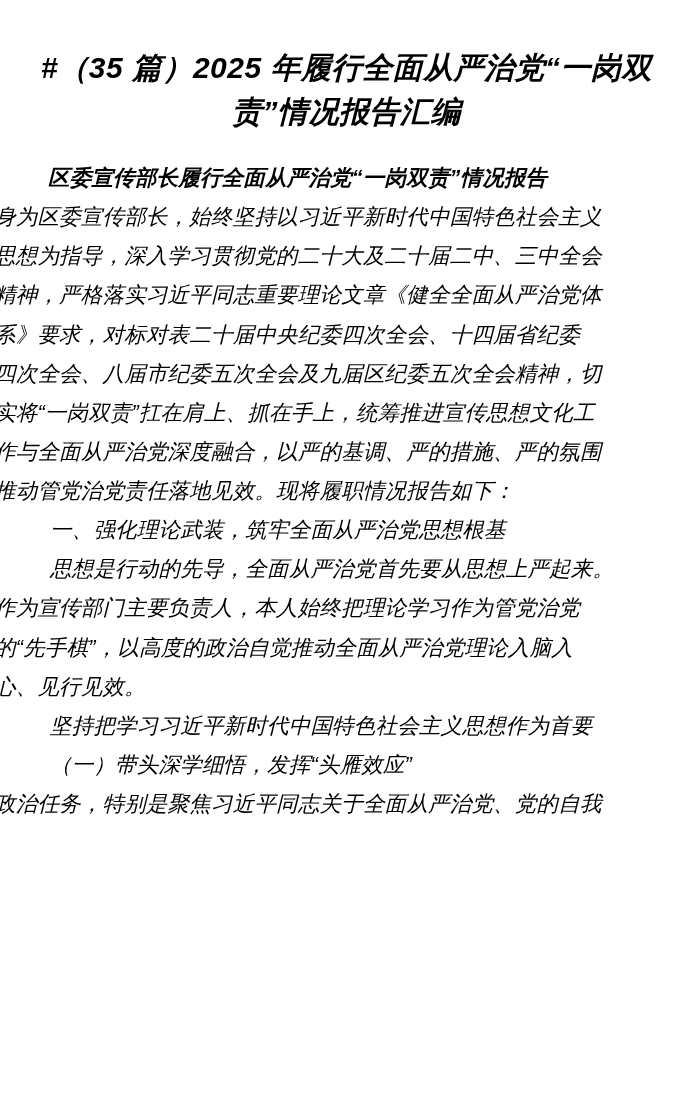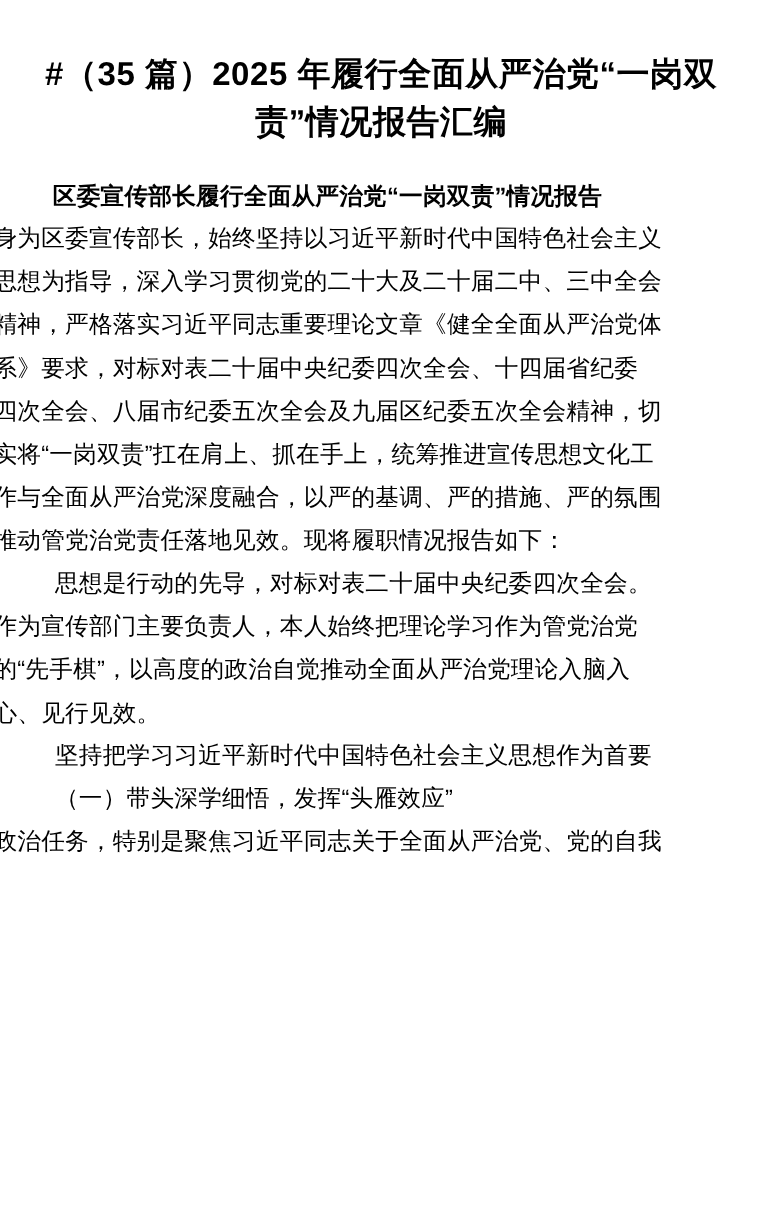--- a/index.html
+++ b/index.html
@@ -14,20 +14,21 @@
     font-family: "Liberation Sans", sans-serif;
     color: #000000;
   }
   .page {
     position: relative;
     width: 693px;
     height: 843px;
     box-sizing: border-box;
     padding: 46px 0 0 0;
     overflow: hidden;
+    font-style: italic;
   }
   .doc-title {
     font-size: 30px;
     font-weight: bold;
     line-height: 1.45;
     text-align: center;
     letter-spacing: 0.5px;
     margin: 0 -14px 0 -14px;
     white-space: nowrap;
   }
@@ -72,21 +73,22 @@
   <div class="body-block">
     <p class="para heading indent1">区委宣传部长履行全面从严治党“一岗双责”情况报告</p>
     <p class="para neg-left">身为区委宣传部长，始终坚持以习近平新时代中国特色社会主义</p>
     <p class="para neg-left">思想为指导，深入学习贯彻党的二十大及二十届二中、三中全会</p>
     <p class="para neg-left">精神，严格落实习近平同志重要理论文章《健全全面从严治党体</p>
     <p class="para neg-left">系》要求，对标对表二十届中央纪委四次全会、十四届省纪委</p>
     <p class="para neg-left">四次全会、八届市纪委五次全会及九届区纪委五次全会精神，切</p>
     <p class="para neg-left">实将“一岗双责”扛在肩上、抓在手上，统筹推进宣传思想文化工</p>
     <p class="para neg-left">作与全面从严治党深度融合，以严的基调、严的措施、严的氛围</p>
     <p class="para neg-left">推动管党治党责任落地见效。现将履职情况报告如下：</p>
-    <p class="para indent2">思想是行动的先导，对标对表二十届中央纪委四次全会。</p>
+    <p class="para indent2">一、强化理论武装，筑牢全面从严治党思想根基</p>
+    <p class="para indent2">思想是行动的先导，全面从严治党首先要从思想上严起来。</p>
     <p class="para neg-left">作为宣传部门主要负责人，本人始终把理论学习作为管党治党</p>
     <p class="para neg-left">的“先手棋”，以高度的政治自觉推动全面从严治党理论入脑入</p>
     <p class="para neg-left">心、见行见效。</p>
     <p class="para indent2">坚持把学习习近平新时代中国特色社会主义思想作为首要</p>
     <p class="para indent2">（一）带头深学细悟，发挥“头雁效应”</p>
     <p class="para neg-left">政治任务，特别是聚焦习近平同志关于全面从严治党、党的自我</p>
   </div>
 
 </div>
 

